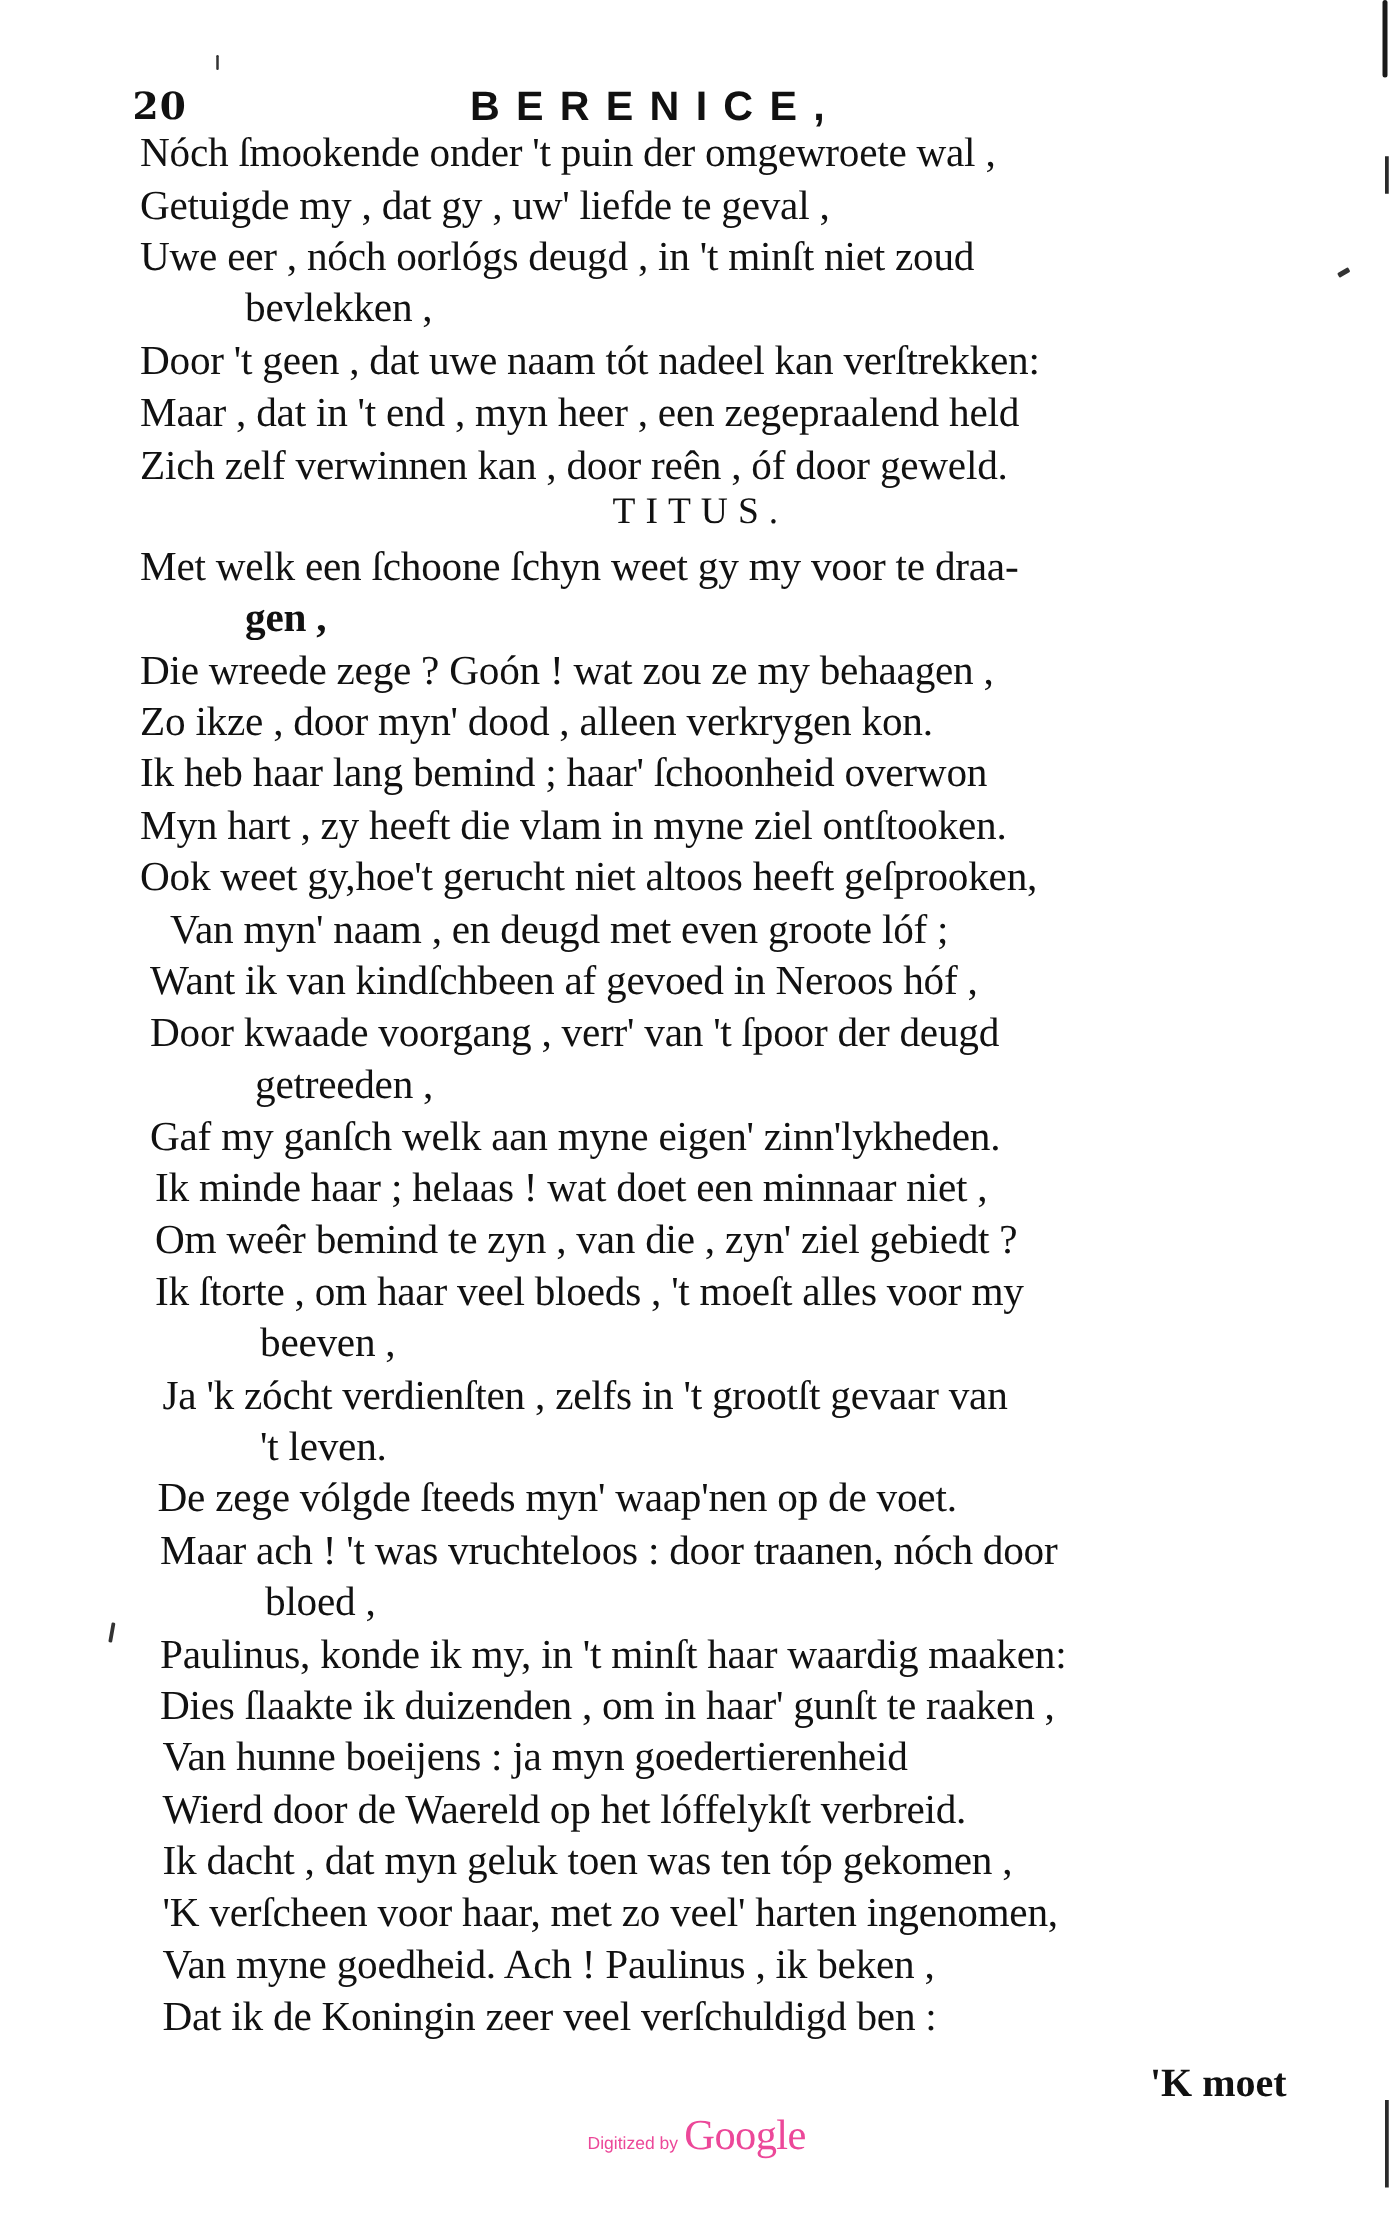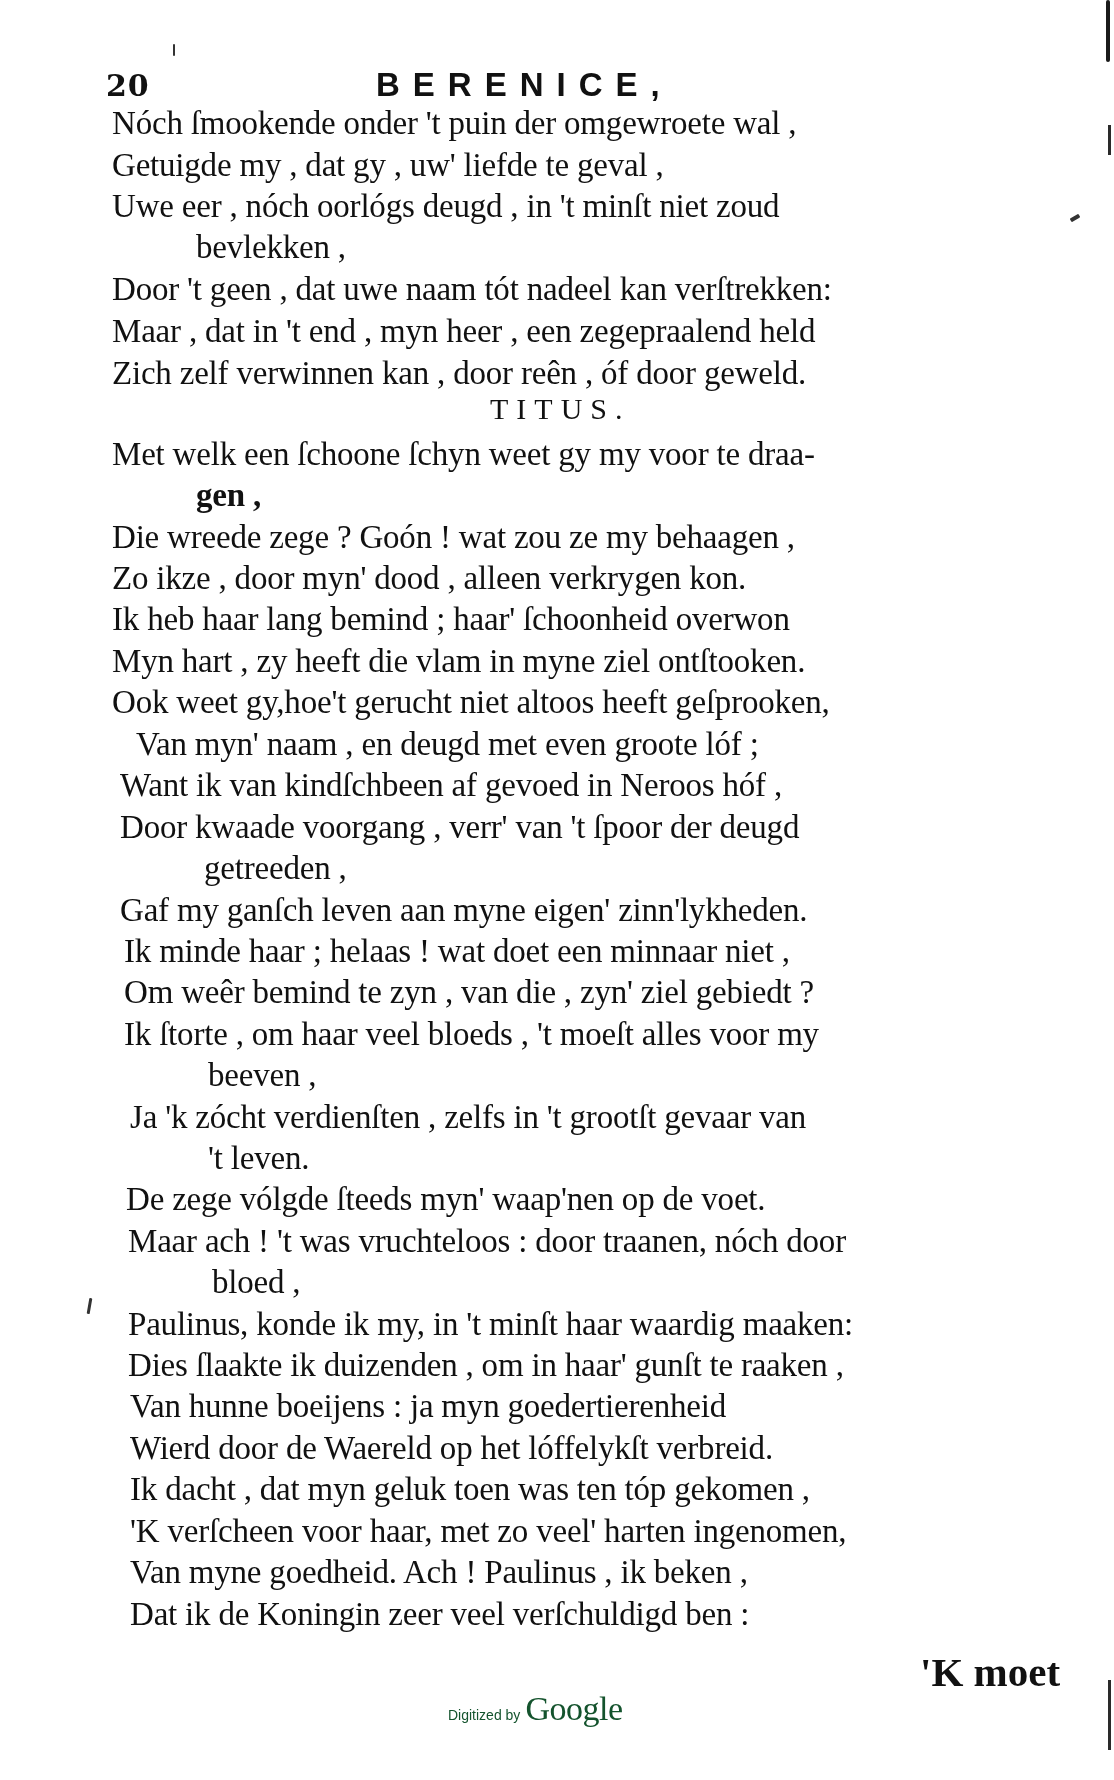--- a/index.html
+++ b/index.html
@@ -14,23 +14,23 @@
   .header { position: absolute; top: 66px; left: 0; width: 1114px; height: 40px; }
   .page-number { position: absolute; left: 106px; top: 2px; font-size: 30px; font-weight: bold; letter-spacing: 1px; }
   .running-title { position: absolute; left: 376px; top: 0px; font-size: 33px; font-weight: bold;
                    letter-spacing: 13px; font-family: Liberation Sans, sans-serif; }
 
   .verse-line { position: absolute; white-space: nowrap; font-size: 33px; line-height: 40px;
                 font-family: "Liberation Serif", "DejaVu Serif", serif; letter-spacing: -0.2px; }
   .speaker { position: absolute; white-space: nowrap; font-size: 30px; letter-spacing: 8px;
              font-family: "Liberation Serif", serif; }
 
-  .catchword { position: absolute; left: 920px; top: 1648px; font-size: 41px; font-weight: bold;
+  .catchword { position: absolute; left: 920px; top: 1648px; font-size: 32px; font-weight: bold;
                font-family: "Liberation Serif", serif; }
-  .watermark { position: absolute; left: 448px; top: 1690px; color: #14532d; white-space: nowrap; }
+  .watermark { position: absolute; left: 470px; top: 1690px; color: #ec4899; white-space: nowrap; }
   .watermark .small { font-family: "Liberation Sans", sans-serif; font-size: 14px; }
   .watermark .brand { font-family: "Liberation Serif", serif; font-size: 34px; letter-spacing: -0.5px; }
 </style>
 </head>
 <body>
 
 <div class="page">
   <div class="edge-line"></div>
   <div class="edge-line2"></div>
   <div class="edge-line3"></div>
@@ -55,21 +55,21 @@
       <div class="verse-line" style="left: 196px; top: 475px; font-weight: bold;">gen ,</div>
       <div class="verse-line" style="left: 112px; top: 517px;">Die wreede zege ?  Goón !  wat zou ze my behaagen ,</div>
       <div class="verse-line" style="left: 112px; top: 558px;">Zo ikze ,  door myn' dood ,  alleen verkrygen kon.</div>
       <div class="verse-line" style="left: 112px; top: 599px;">Ik heb haar lang bemind ;  haar' ſchoonheid overwon</div>
       <div class="verse-line" style="left: 112px; top: 641px;">Myn hart ,  zy heeft die vlam in myne ziel ontſtooken.</div>
       <div class="verse-line" style="left: 112px; top: 682px;">Ook weet gy,hoe't gerucht niet altoos heeft geſprooken,</div>
       <div class="verse-line" style="left: 112px; top: 724px; margin-left: 24px;">Van myn' naam ,  en deugd met even groote lóf ;</div>
       <div class="verse-line" style="left: 120px; top: 765px;">Want ik van kindſchbeen af gevoed in Neroos hóf ,</div>
       <div class="verse-line" style="left: 120px; top: 807px;">Door kwaade  voorgang ,  verr'  van  't  ſpoor der deugd</div>
       <div class="verse-line" style="left: 204px; top: 848px;">getreeden ,</div>
-      <div class="verse-line" style="left: 120px; top: 890px;">Gaf my ganſch leven aan myne eigen' zinn'lykheden.</div>
+      <div class="verse-line" style="left: 120px; top: 890px;">Gaf my ganſch welk aan myne eigen' zinn'lykheden.</div>
       <div class="verse-line" style="left: 124px; top: 931px;">Ik minde haar ;  helaas !  wat doet een minnaar niet ,</div>
       <div class="verse-line" style="left: 124px; top: 972px;">Om weêr bemind te zyn ,  van die ,  zyn' ziel gebiedt ?</div>
       <div class="verse-line" style="left: 124px; top: 1014px;">Ik ſtorte ,  om haar veel bloeds ,  't moeſt  alles voor my</div>
       <div class="verse-line" style="left: 208px; top: 1055px;">beeven ,</div>
       <div class="verse-line" style="left: 130px; top: 1097px;">Ja 'k zócht  verdienſten ,  zelfs in 't grootſt gevaar van</div>
       <div class="verse-line" style="left: 208px; top: 1138px;">'t leven.</div>
       <div class="verse-line" style="left: 126px; top: 1179px;">De zege vólgde ſteeds myn' waap'nen op de voet.</div>
       <div class="verse-line" style="left: 128px; top: 1221px;">Maar ach ! 't was vruchteloos :  door traanen,  nóch door</div>
       <div class="verse-line" style="left: 212px; top: 1262px;">bloed ,</div>
       <div class="verse-line" style="left: 128px; top: 1304px;">Paulinus, konde ik my, in 't minſt haar waardig maaken:</div>

